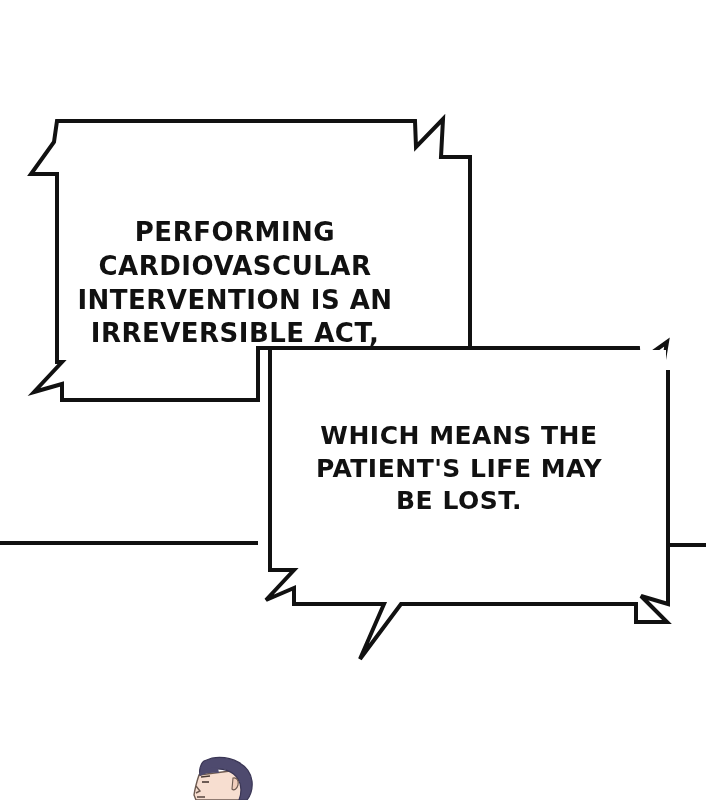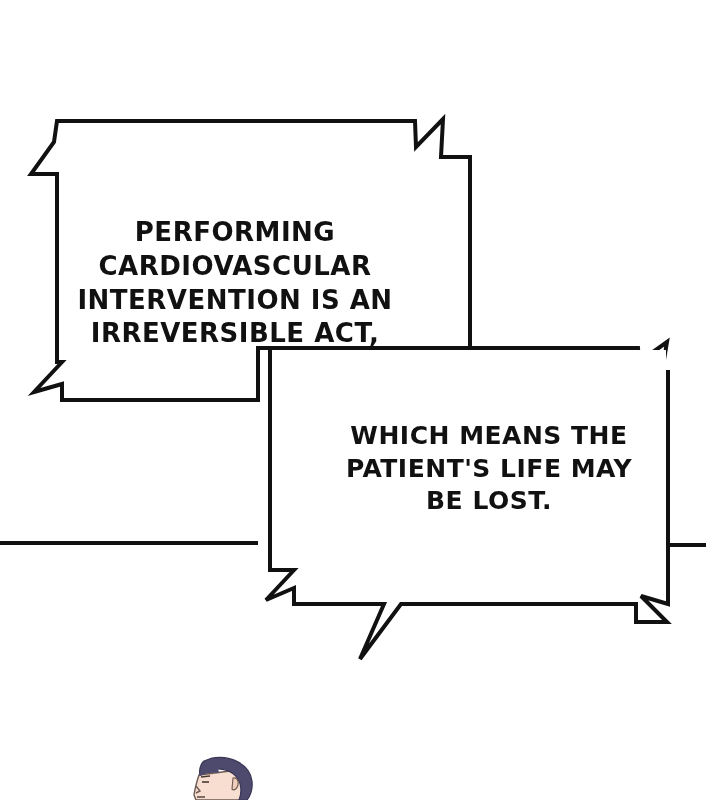--- a/index.html
+++ b/index.html
@@ -34,21 +34,21 @@
     -webkit-font-smoothing: antialiased;
   }
   #bubble1-text {
     left: 60px;
     top: 176px;
     width: 350px;
     font-size: 26px;
     margin-top: 40px;
   }
   #bubble2-text {
-    left: 314px;
+    left: 284px;
     top: 420px;
     width: 350px;
     font-size: 25px;
   }
 </style>
 </head>
 <body>
 
 <div id="panel">
 

